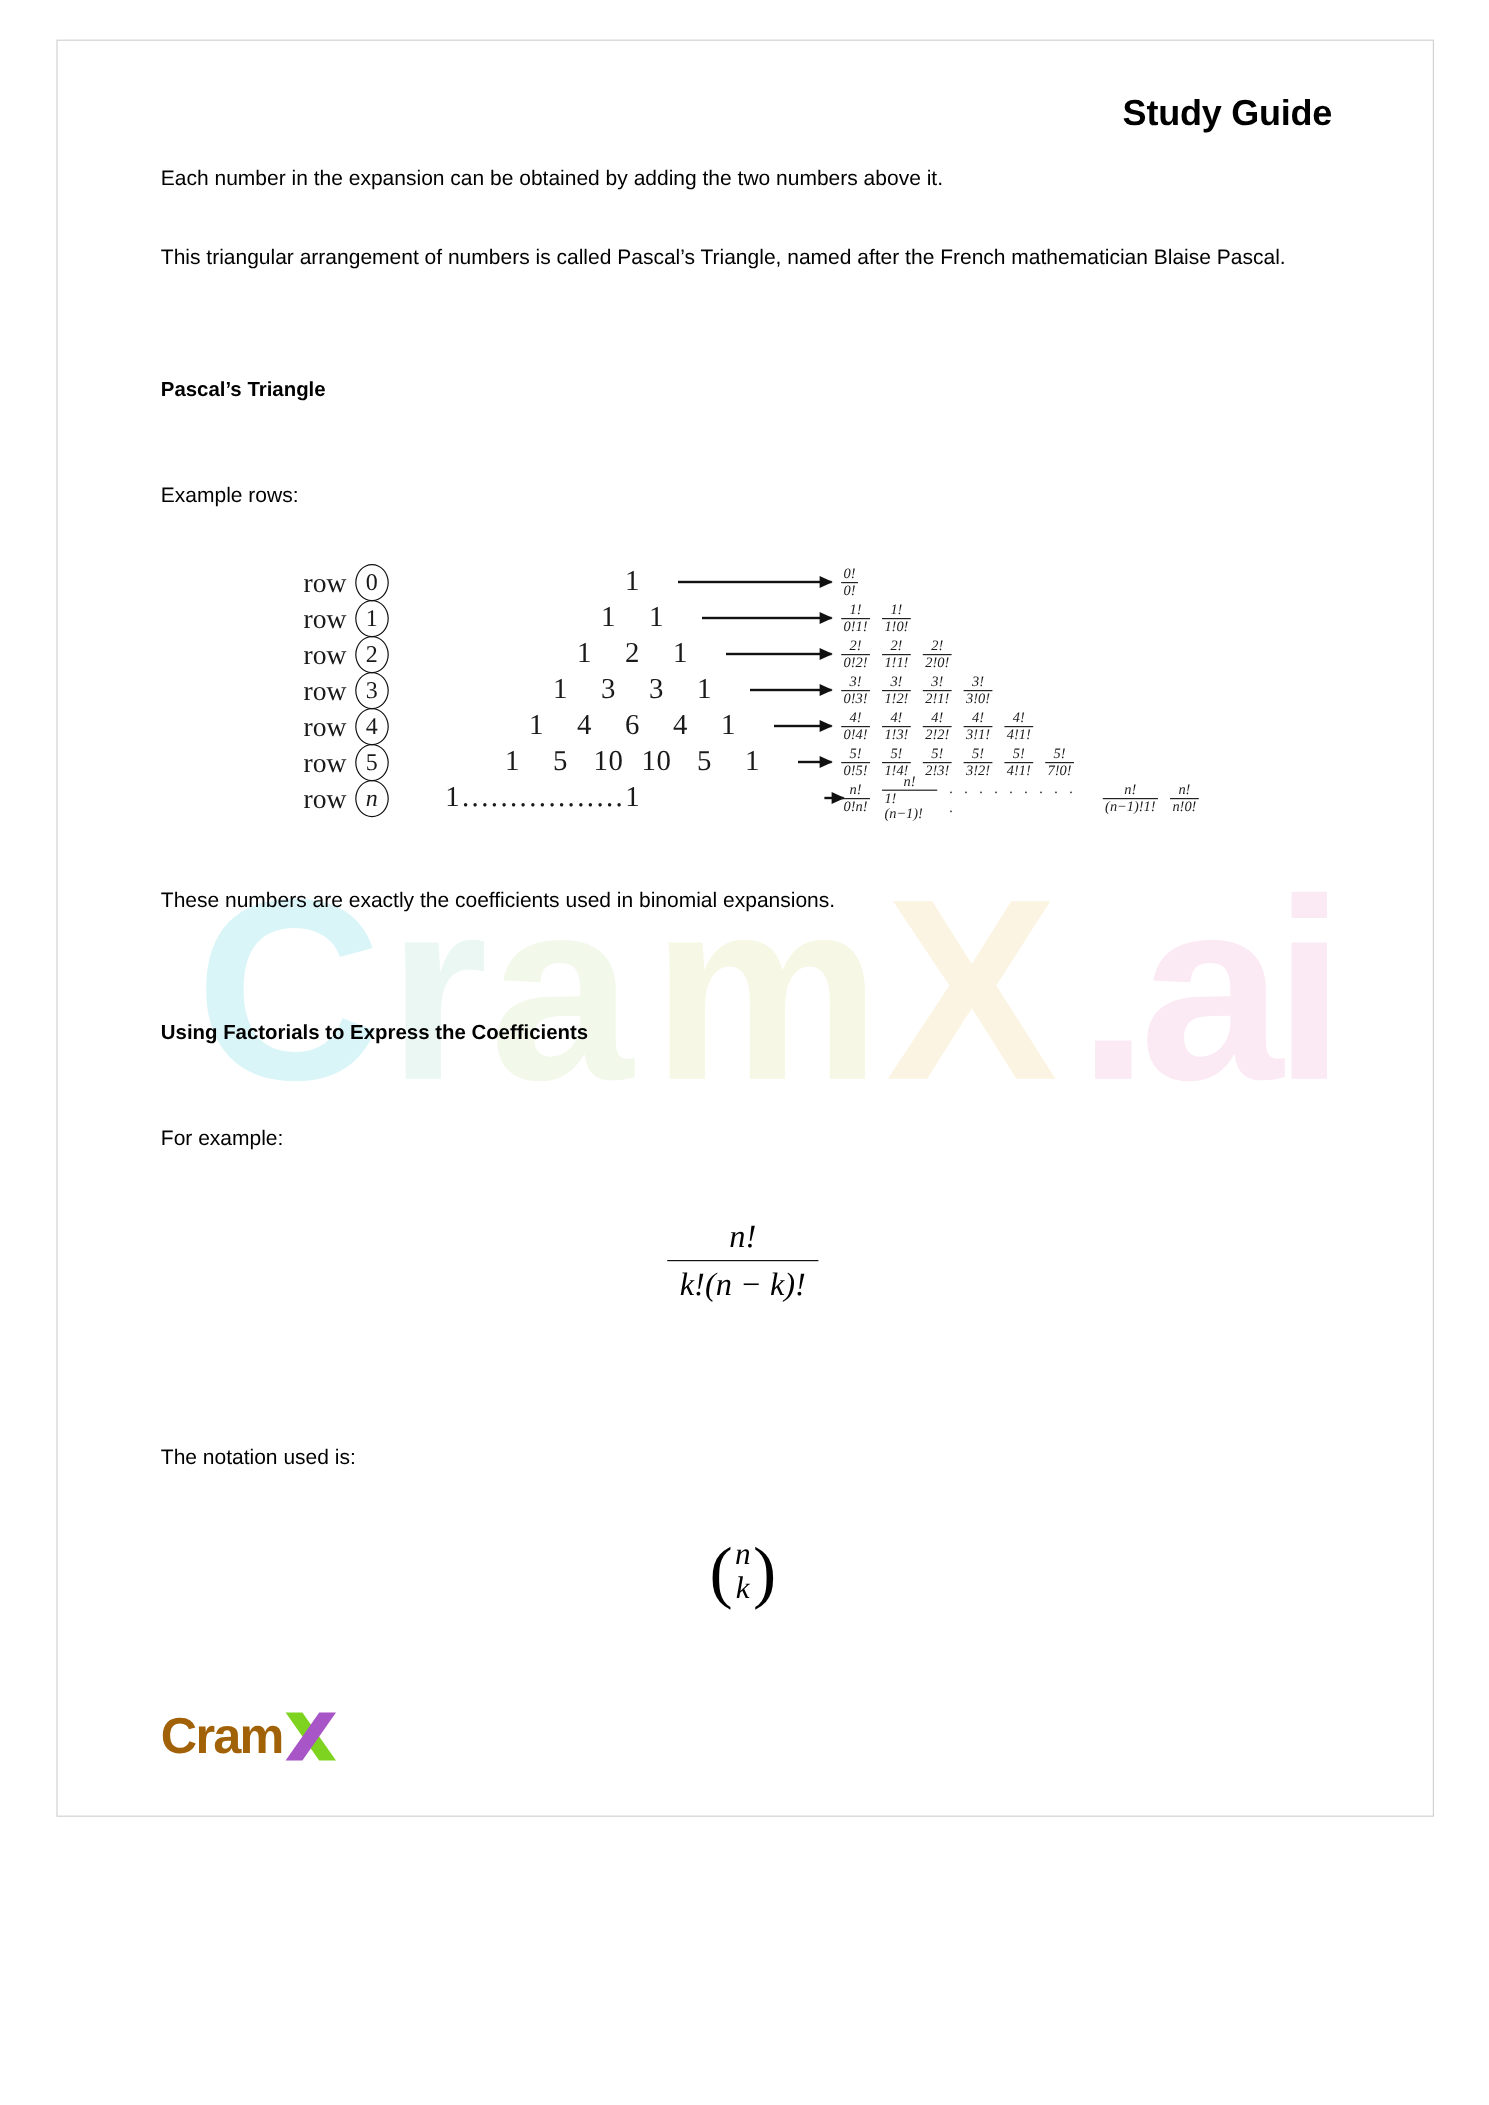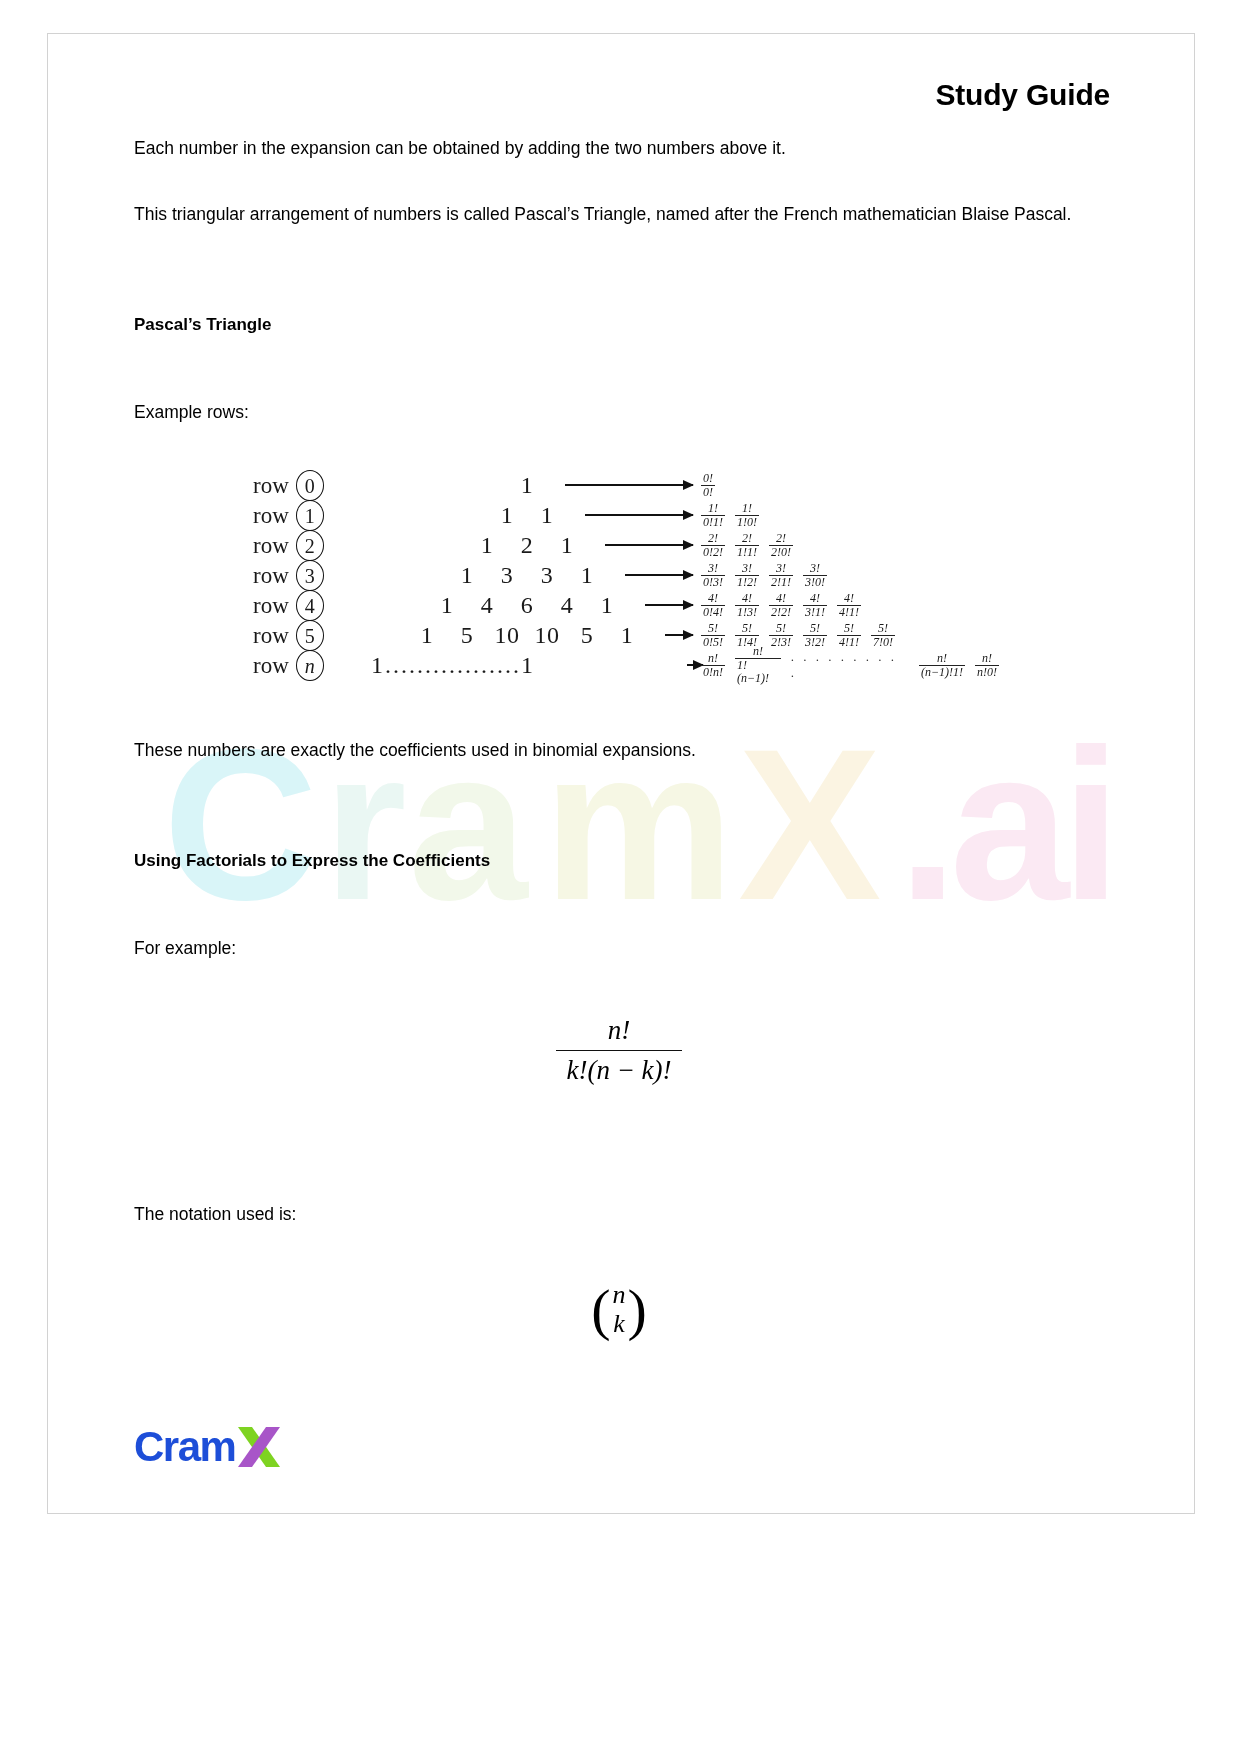--- a/index.html
+++ b/index.html
@@ -517,21 +517,21 @@
           <span>n</span>
           <span>k</span>
         </span>
         <span class="paren">)</span>
       </span>
     </div>
 
   </div>
 
   <div class="brand-logo">
-    <span style="color:#1d4ed8">Cram</span>
+    <span style="color:#a16207">Cram</span>
     <svg width="46" height="44" viewBox="0 0 46 44" style="margin-left:1px;align-self:center">
       <polygon points="2,2 16,2 44,42 30,42" fill="#7ed321"></polygon>
       <polygon points="30,2 44,2 16,42 2,42" fill="#a855c8"></polygon>
     </svg>
   </div>
 
 </div>
 </div>
 
 </body></html>

